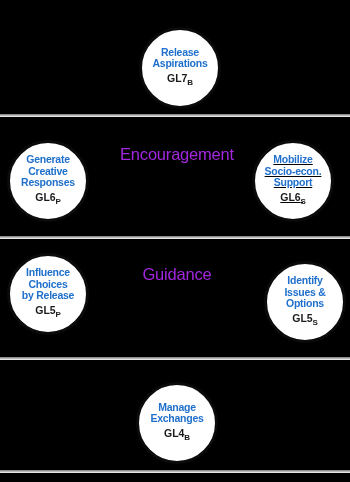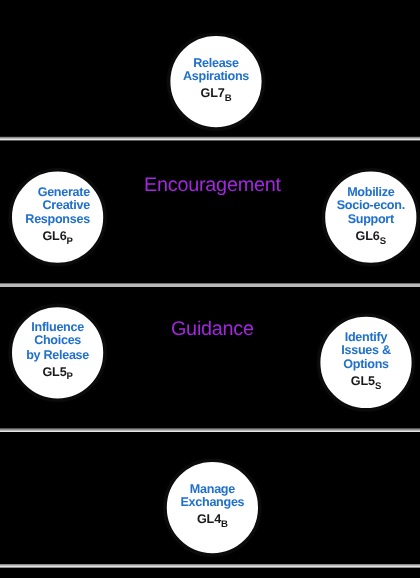--- a/index.html
+++ b/index.html
@@ -111,29 +111,29 @@
   </div>
 
   <div class="divider" style="top:114px;"></div>
 
   <div class="band" style="top:117px; height:118px;">
     <div class="relation-label" style="left:82px; top:28px; width:190px; color:#a227de;">Encouragement</div>
 
     <div class="connector" style="left:46px; top:62px; width:260px;"></div>
 
     <div class="node" style="left:7px; top:23px;">
-      <div class="node-title" style="color: rgb(32, 112, 204); text-align: right;">
+      <div class="node-title" style="color: rgb(32, 112, 204);">
         <div>Generate</div>
         <div>Creative</div>
         <div>Responses</div>
       </div>
       <div class="node-code"><span>GL6</span><sub>P</sub></div>
     </div>
 
-    <div class="node" style="left:268px; top:23px;">
+    <div class="node" style="left:252px; top:23px;text-decoration:underline;">
       <div class="node-title" style="color: rgb(32, 112, 204);">
         <div>Mobilize</div>
         <div>Socio-econ.</div>
         <div>Support</div>
       </div>
       <div class="node-code"><span>GL6</span><sub>S</sub></div>
     </div>
   </div>
 
   <div class="divider" style="top:236px;"></div>

